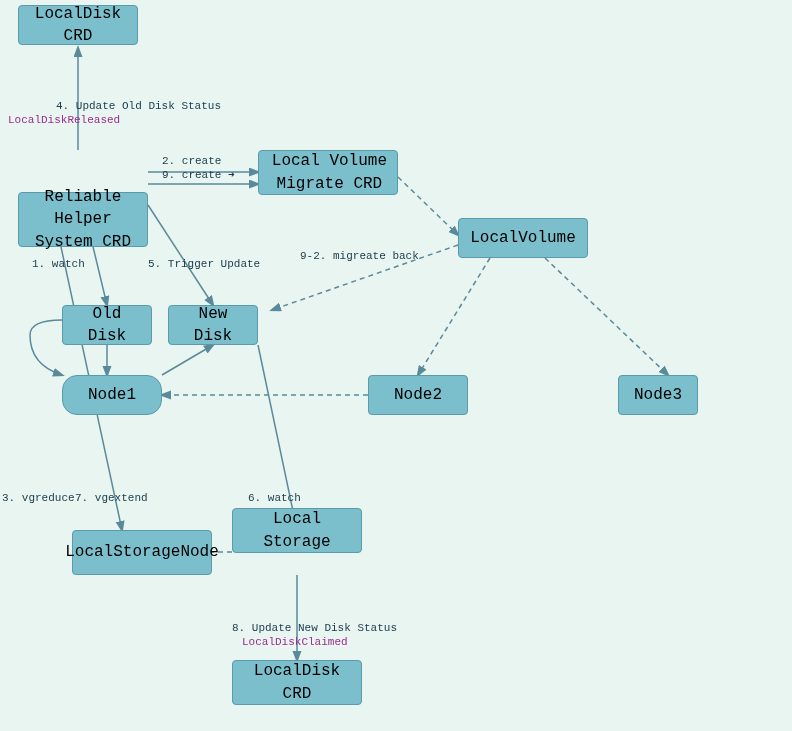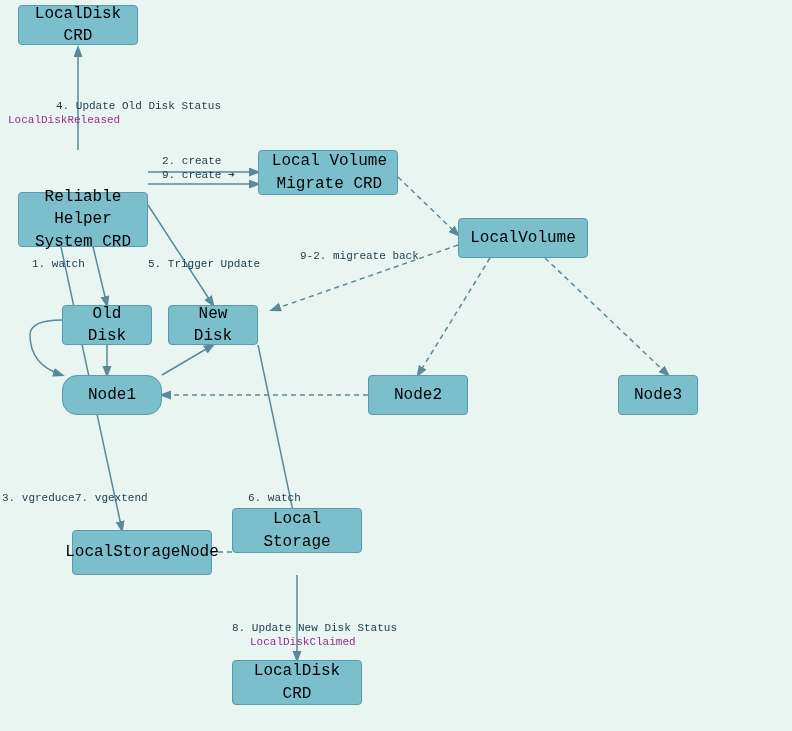--- a/index.html
+++ b/index.html
@@ -179,15 +179,15 @@
 
   <div class="label" style="left:300px; top:250px;">9-2. migreate back</div>
 
   <div class="label" style="left:2px; top:492px;">3. vgreduce</div>
 
   <div class="label" style="left:75px; top:492px;">7. vgextend</div>
 
   <div class="label" style="left:248px; top:492px;">6. watch</div>
 
   <div class="label" style="left:232px; top:622px;">8. Update New Disk Status</div>
-  <div class="label label-purple" style="left:250px; top:636px;text-align:center;">LocalDiskClaimed</div>
+  <div class="label label-purple" style="left:242px; top:636px;text-align:center;">LocalDiskClaimed</div>
 
 </div>
 
 </body></html>

